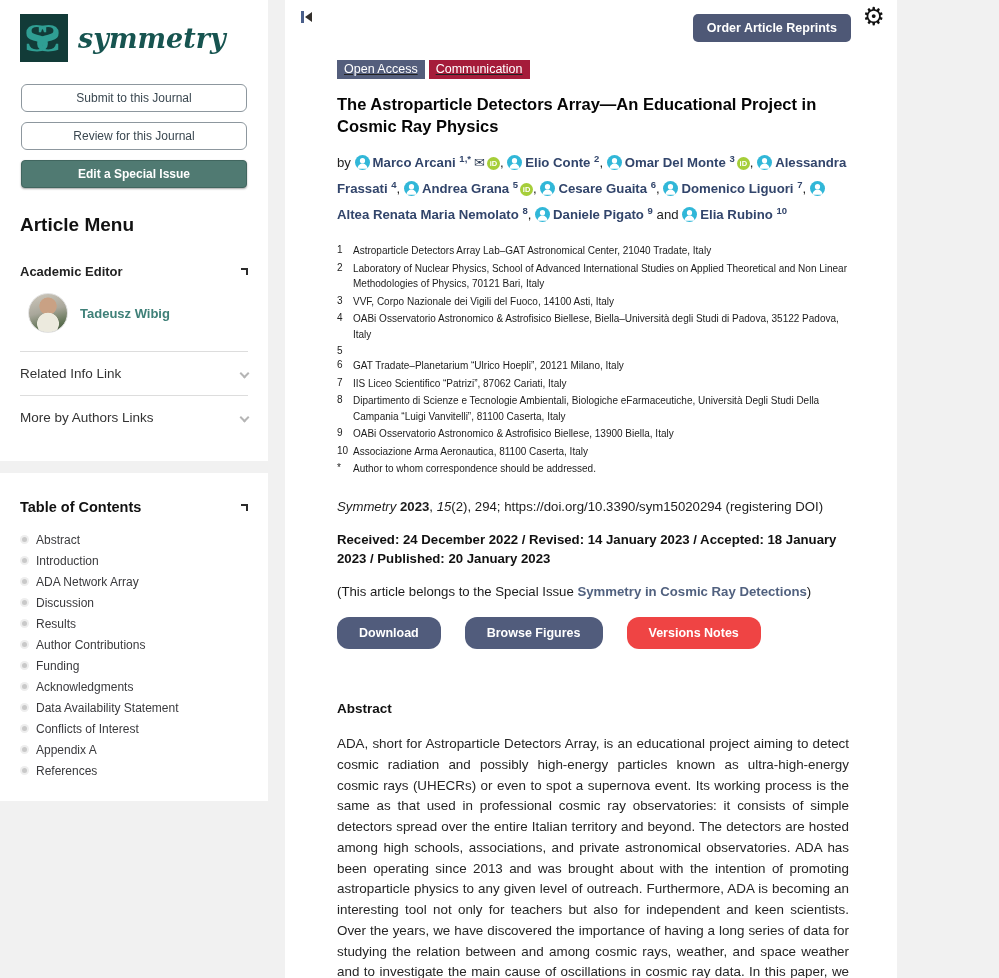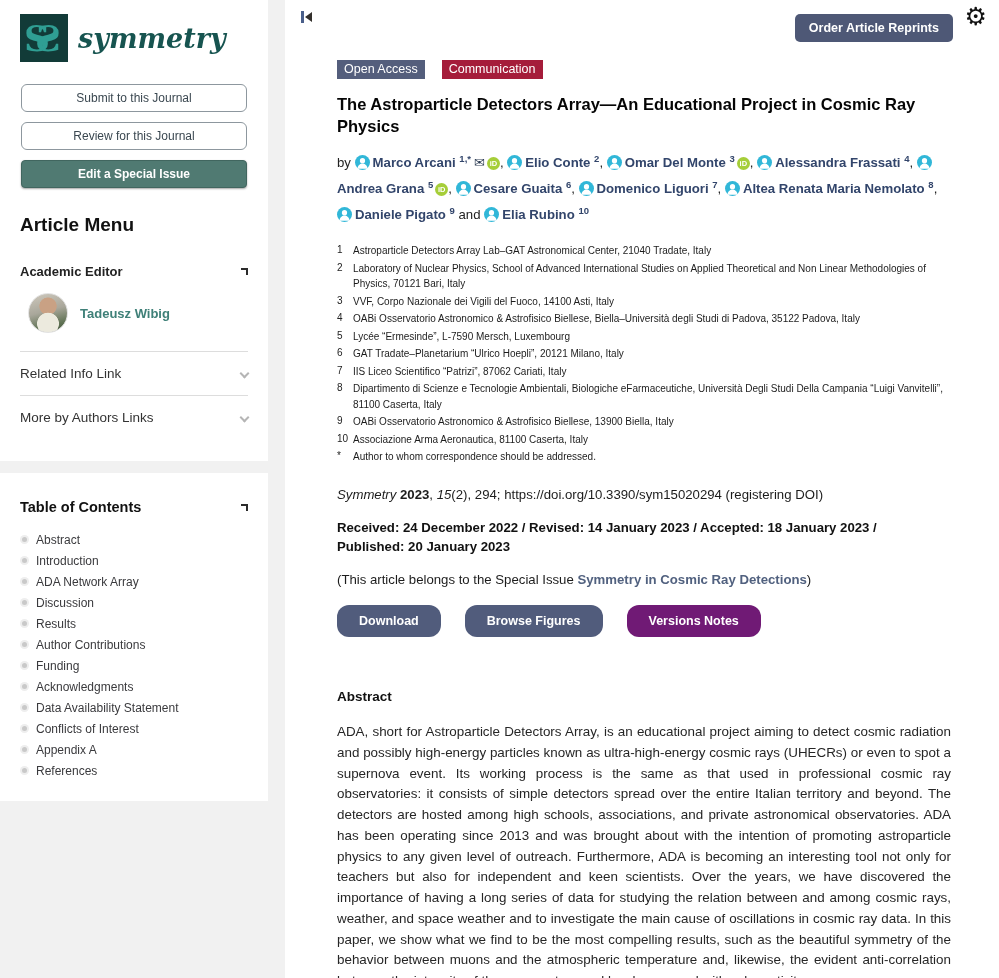--- a/index.html
+++ b/index.html
@@ -38,28 +38,28 @@
     border:1px solid #e2e2e2; }
   .editor-name { font-size:13px; font-weight:bold; color:#3f8078; cursor:pointer; }
   .side-div { border:0; border-top:1px solid #ddd; margin:4px 20px; }
   .toc-h { display:flex; align-items:center; justify-content:space-between; padding:8px 20px 14px; }
   .toc-h span { font-size:14.5px; font-weight:bold; color:#111; }
   .toc-list { list-style:none; margin:0; padding:0 12px 0 22px; }
   .toc-list li { display:flex; align-items:center; gap:9px; padding:3.5px 0; }
   .toc-bullet { width:5px; height:5px; border-radius:50%; background:#c9c9c9; box-shadow:0 0 0 2px #eee; flex:0 0 auto; }
   .toc-list a { font-size:12px; color:#3a3a3d; text-decoration:none; cursor:pointer; }
   
-  .main { position:absolute; left:285px; top:0; width:714px; height:978px; background:#fff; padding:10px 48px 30px 52px; }
+  .main { position:absolute; left:285px; top:0; width:612px; height:978px; background:#fff; padding:10px 48px 30px 52px; }
   .collapse-ic { position:absolute; left:16px; top:11px; display:flex; align-items:center; cursor:pointer; }
   .collapse-ic .bar { width:3px; height:12px; background:#4a5f8a; margin-right:1px; }
   .collapse-ic .tri { width:0; height:0; border-top:5px solid transparent; border-bottom:5px solid transparent; border-right:7px solid #33302c; }
   .reprint-btn { position:absolute; right:46px; top:14px; color:#fff; font-size:12.5px; font-weight:bold;
                  padding:7px 14px; border:none; border-radius:5px; cursor:pointer; font-family:"Liberation Sans",sans-serif; }
   .gear { position:absolute; right:12px; top:4px; font-size:25px; color:#111; cursor:pointer; line-height:1; }
-  .badges { margin-top:50px; display:flex; gap:17px; }
+  .badges { margin-top:50px; display:flex; gap:4px;text-decoration:underline; }
   .badge { color:#fff; font-size:12.5px; padding:2px 7px 3px; cursor:pointer; }
   .art-title { font-size:16.5px; font-weight:bold; color:#050505; line-height:1.32; margin:15px 0 8px; max-width:618px; }
   .authors { font-size:13.2px; line-height:1.65; max-width:618px; color:#222; }
   .authors .aname { font-weight:bold; color:#32456b; cursor:pointer; }
   .authors sup { font-size:9.5px; font-weight:bold; color:#32456b; }
   .p-ic { display:inline-block; vertical-align:-3px; margin-right:3px; cursor:default; }
   .orcid { display:inline-block; width:13px; height:13px; border-radius:50%; background:#a6ce39; color:#fff;
            font-size:7.5px; font-weight:bold; text-align:center; line-height:13px; vertical-align:1px; margin-left:2px; cursor:pointer; }
   .env { font-size:13px; color:#2f3e55; margin-left:3px; cursor:pointer; }
   .affils { margin-top:14px; max-width:620px; }
@@ -270,21 +270,20 @@
         <span class="aff-txt">VVF, Corpo Nazionale dei Vigili del Fuoco, 14100 Asti, Italy</span>
       </div>
 
       <div class="aff-row">
         <span class="aff-num">4</span>
         <span class="aff-txt">OABi Osservatorio Astronomico &amp; Astrofisico Biellese, Biella–Università degli Studi di Padova, 35122 Padova, Italy</span>
       </div>
 
       <div class="aff-row">
         <span class="aff-num">5</span>
-        <span class="aff-txt">Lycée “Ermesinde”, L-7590 Mersch, Luxembourg</span>
       </div>
 
       <div class="aff-row">
         <span class="aff-num">6</span>
         <span class="aff-txt">GAT Tradate–Planetarium “Ulrico Hoepli”, 20121 Milano, Italy</span>
       </div>
 
       <div class="aff-row">
         <span class="aff-num">7</span>
         <span class="aff-txt">IIS Liceo Scientifico “Patrizi”, 87062 Cariati, Italy</span>
@@ -316,19 +315,19 @@
   <p class="dates">Received: 24 December 2022 / Revised: 14 January 2023 / Accepted: 18 January 2023 / Published: 20 January 2023</p>
 
   <p class="special"><span>(This article belongs to the Special Issue </span><a>Symmetry in Cosmic Ray Detections</a><span>)</span></p>
 
   <div class="act-btns">
 
       <button class="act-btn" style="background: rgb(81, 92, 124);">Download</button>
 
       <button class="act-btn" style="background: rgb(81, 92, 124);">Browse Figures</button>
 
-      <button class="act-btn" style="background: #701a75;">Versions Notes</button>
+      <button class="act-btn" style="background: #ef4444;">Versions Notes</button>
     </div>
 
   <h3 class="abs-h">Abstract</h3>
   <p class="abs-txt">ADA, short for Astroparticle Detectors Array, is an educational project aiming to detect cosmic radiation and possibly high-energy particles known as ultra-high-energy cosmic rays (UHECRs) or even to spot a supernova event. Its working process is the same as that used in professional cosmic ray observatories: it consists of simple detectors spread over the entire Italian territory and beyond. The detectors are hosted among high schools, associations, and private astronomical observatories. ADA has been operating since 2013 and was brought about with the intention of promoting astroparticle physics to any given level of outreach. Furthermore, ADA is becoming an interesting tool not only for teachers but also for independent and keen scientists. Over the years, we have discovered the importance of having a long series of data for studying the relation between and among cosmic rays, weather, and space weather and to investigate the main cause of oscillations in cosmic ray data. In this paper, we show what we find to be the most compelling results, such as the beautiful symmetry of the behavior between muons and the atmospheric temperature and, likewise, the evident anti-correlation between the intensity of the muons at ground level compared with solar activity.</p>
 
 </main>
 
 </body></html>

